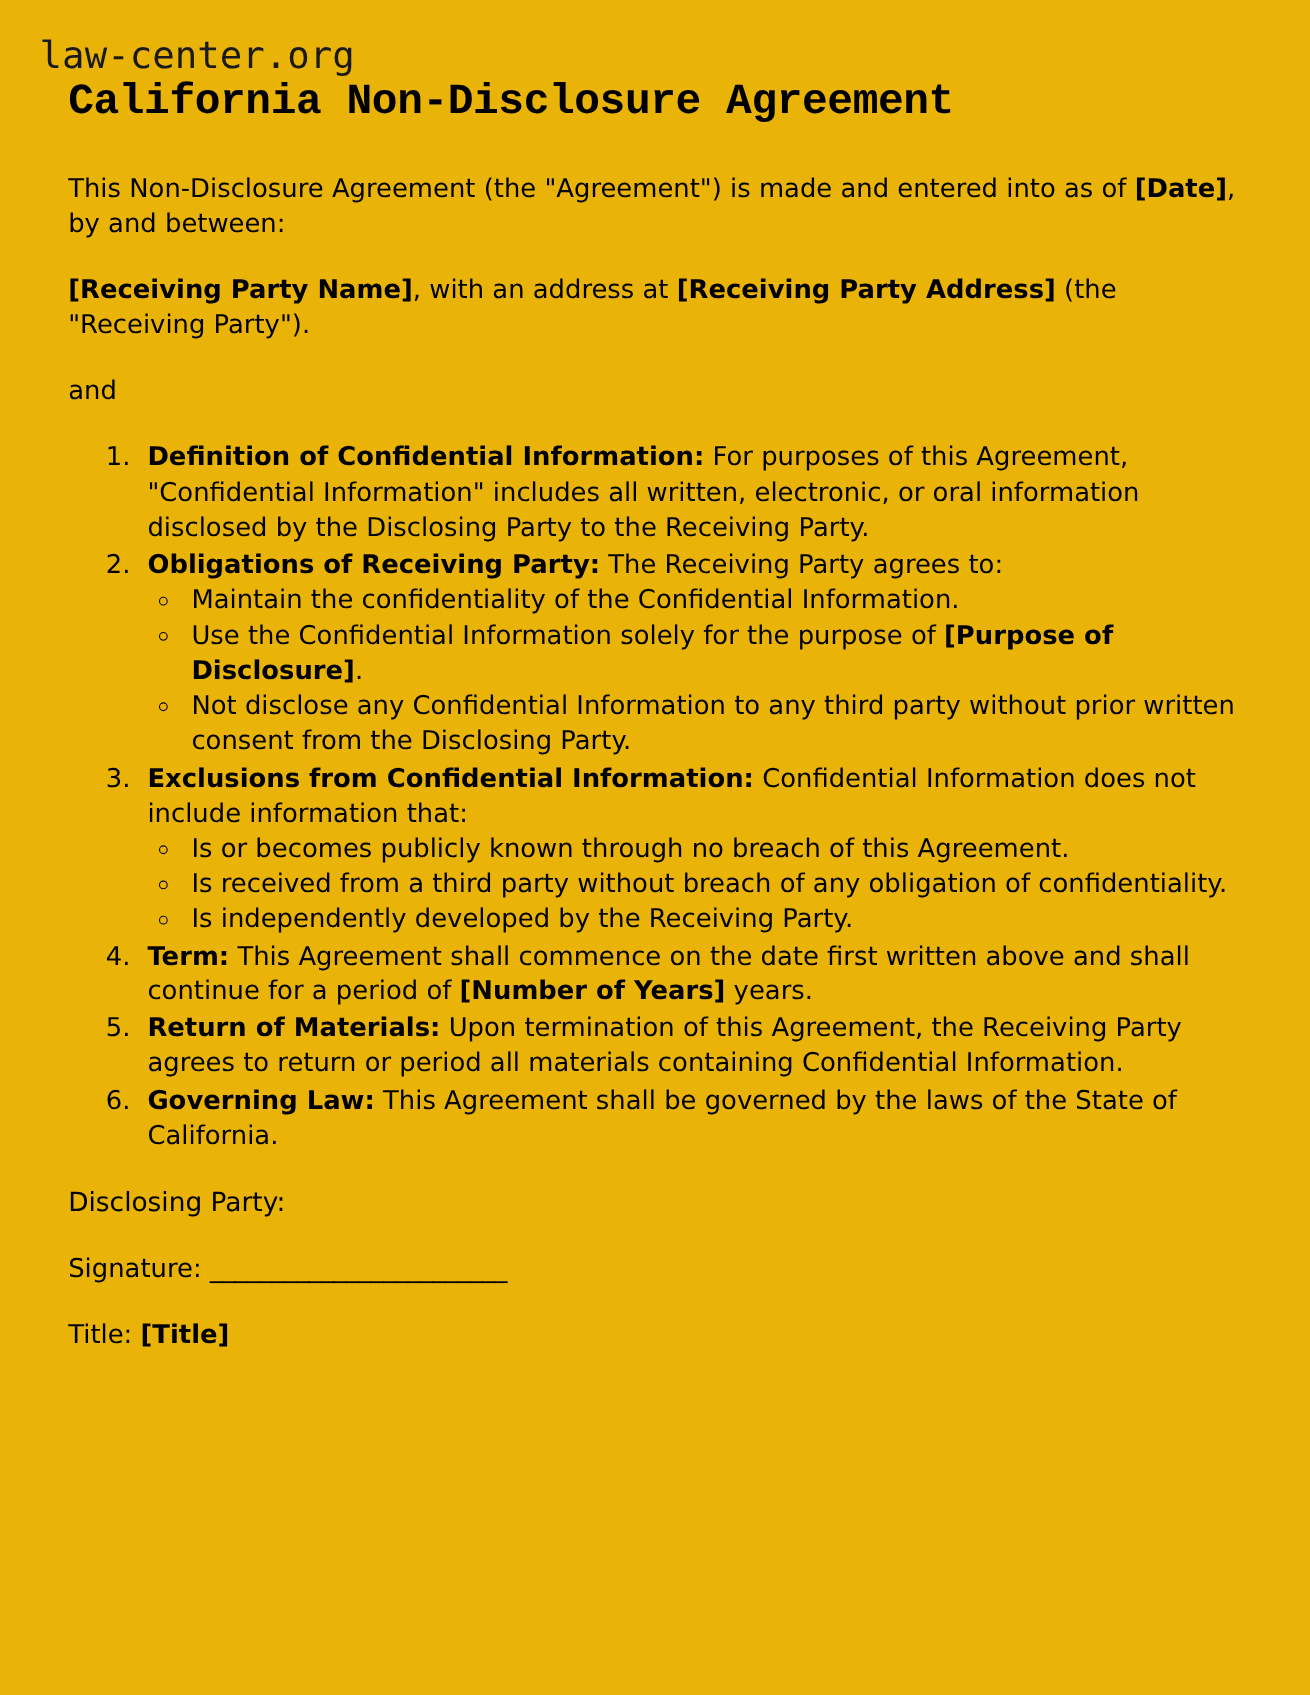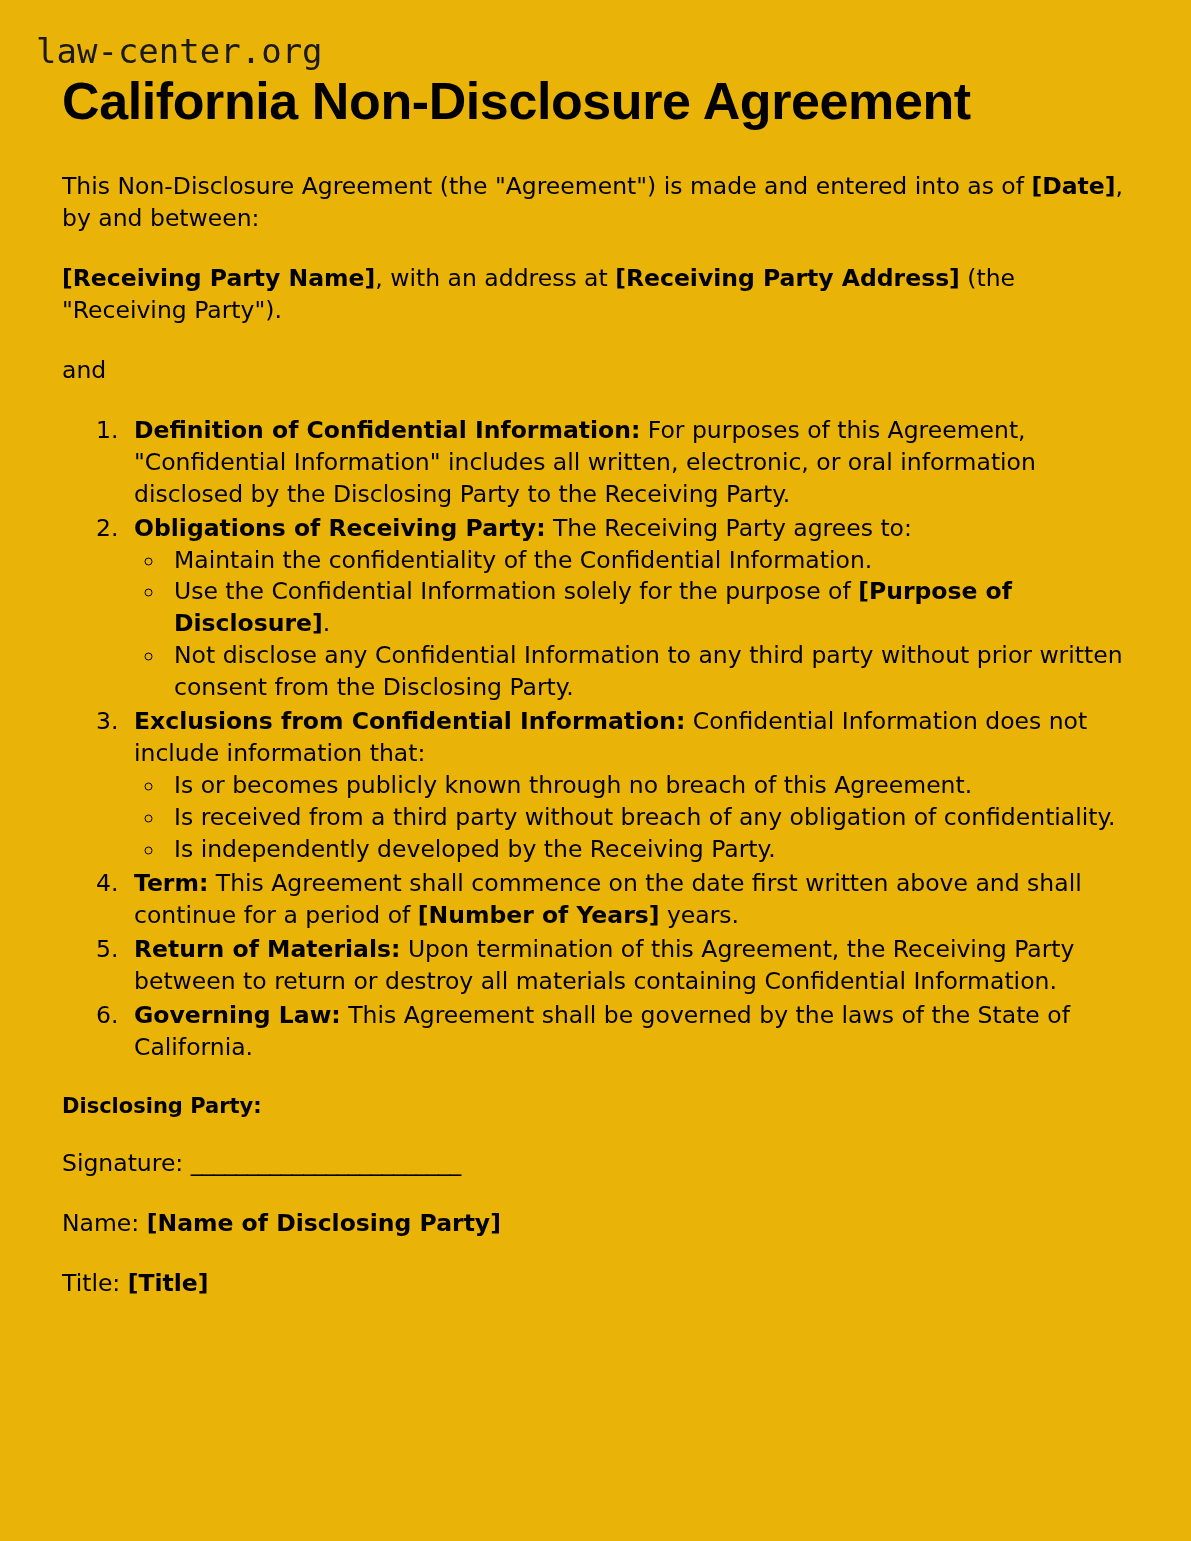--- a/index.html
+++ b/index.html
@@ -29,22 +29,22 @@
     font-family: "DejaVu Sans Mono", "Liberation Mono", monospace;
     font-size: 34px;
     font-weight: 400;
     line-height: 1.08;
     letter-spacing: 0px;
     color: #1a1a1a;
   }
   .doc-title {
     margin: 0;
     padding: 2px 0 0 62px;
-    font-family: Liberation Sans, sans-serif;
-    font-size: 52px;
+    font-family: Liberation Mono, monospace;
+    font-size: 39px;
     font-weight: 700;
     line-height: 1.12;
     letter-spacing: -0.4px;
     color: #000000;
   }
   .body-wrap {
     padding: 0 66px 0 62px;
   }
   p.para {
     margin: 0 0 28px 0;
@@ -73,23 +73,23 @@
     margin: 0 0 0 0;
     padding-left: 32px;
     list-style-type: circle;
   }
   ul.sub-list > li {
     margin: 0;
     padding-left: 8px;
   }
   .sig-heading {
     margin: 0 0 28px 0;
-    font-size: 21px;
+    font-size: 24px;
     line-height: 1.36;
-    font-weight: 700;
+    font-weight: 400;
   }
   .sig-line {
     margin: 0 0 28px 0;
     font-size: 23.5px;
     line-height: 1.36;
     white-space: pre;
   }
   .sig-rule {
     letter-spacing: -0.5px;
   }
@@ -131,29 +131,28 @@
       <li><b>Exclusions from Confidential Information:</b><span> Confidential Information does not include information that:</span>
         <ul class="sub-list">
           <li>Is or becomes publicly known through no breach of this Agreement.</li>
           <li>Is received from a third party without breach of any obligation of confidentiality.</li>
           <li>Is independently developed by the Receiving Party.</li>
         </ul>
       </li>
 
       <li><b>Term:</b><span> This Agreement shall commence on the date first written above and shall continue for a period of </span><b>[Number of Years]</b><span> years.</span></li>
 
-      <li><b>Return of Materials:</b><span> Upon termination of this Agreement, the Receiving Party between to return or destroy all materials containing Confidential Information.</span></li>
+      <li><b>Return of Materials:</b><span> Upon termination of this Agreement, the Receiving Party agrees to return or period all materials containing Confidential Information.</span></li>
 
       <li><b>Governing Law:</b><span> This Agreement shall be governed by the laws of the State of California.</span></li>
 
     </ol>
 
 
     <p class="sig-heading">Disclosing Party:</p>
 
     <p class="sig-line"><span>Signature: </span><span class="sig-rule">________________________</span></p>
 
-    <p class="sig-line"><span>Name: </span><b>[Name of Disclosing Party]</b></p>
 
     <p class="sig-line"><span>Title: </span><b>[Title]</b></p>
 
   </div>
 </div>
 
 </body></html>

